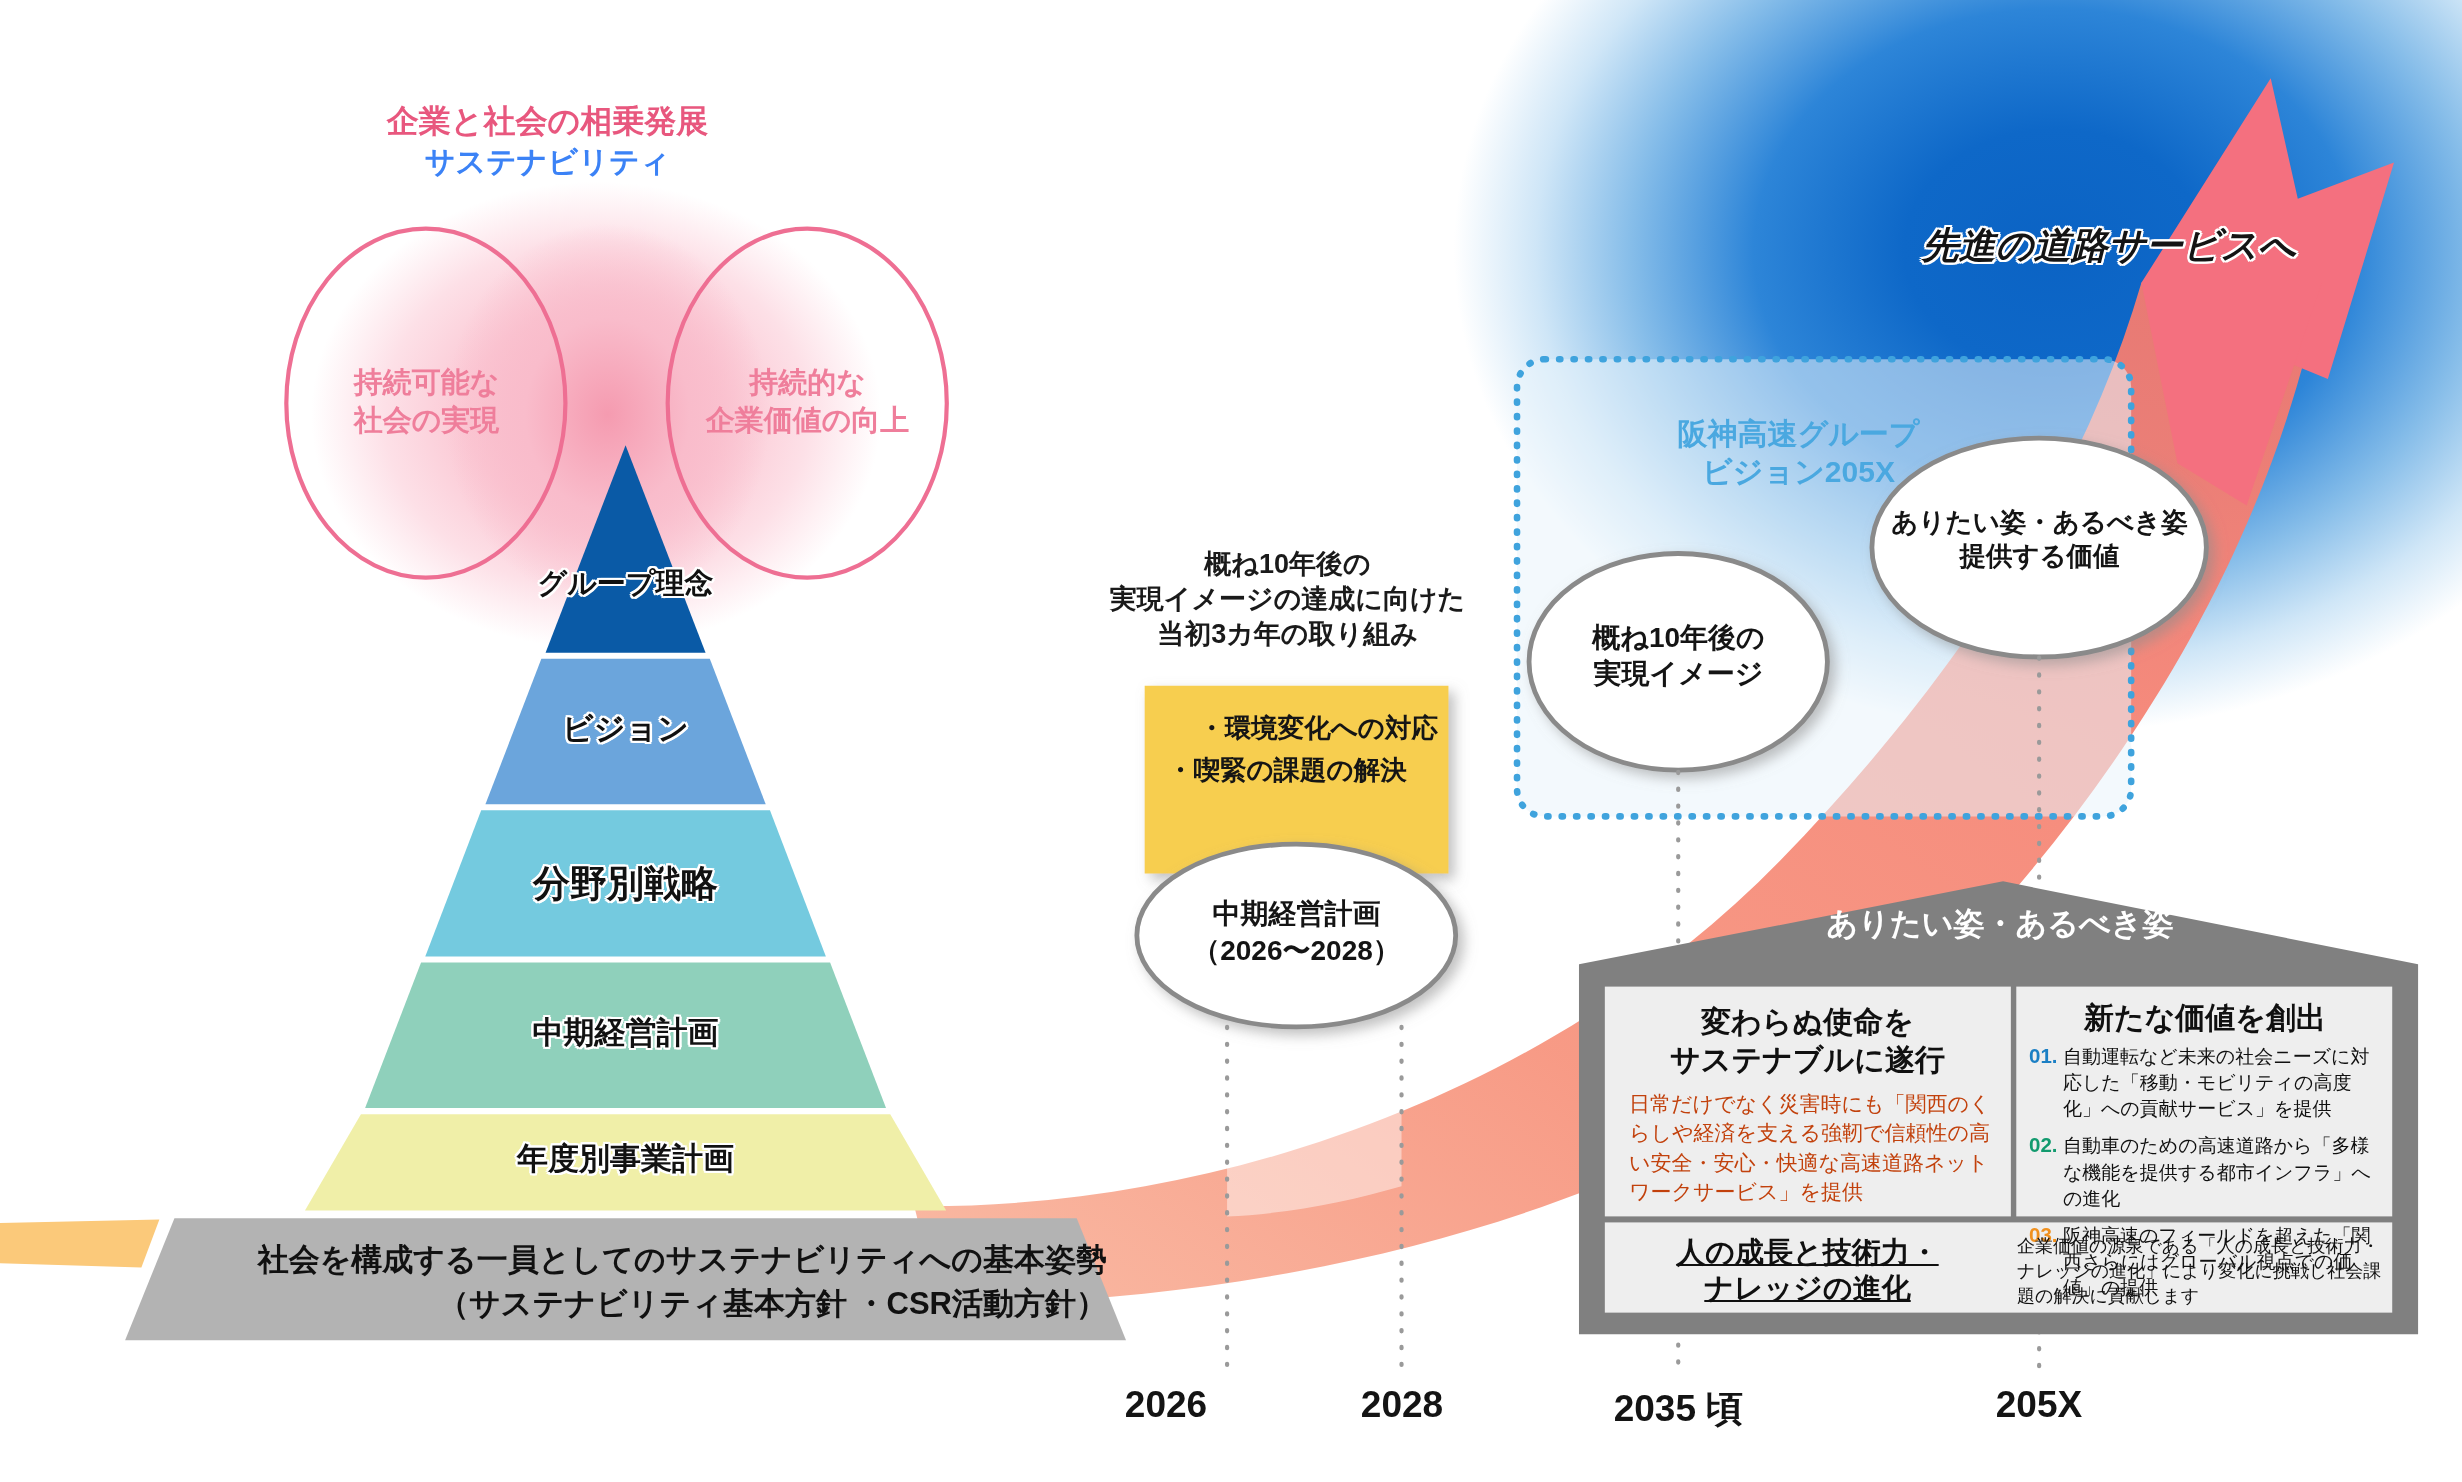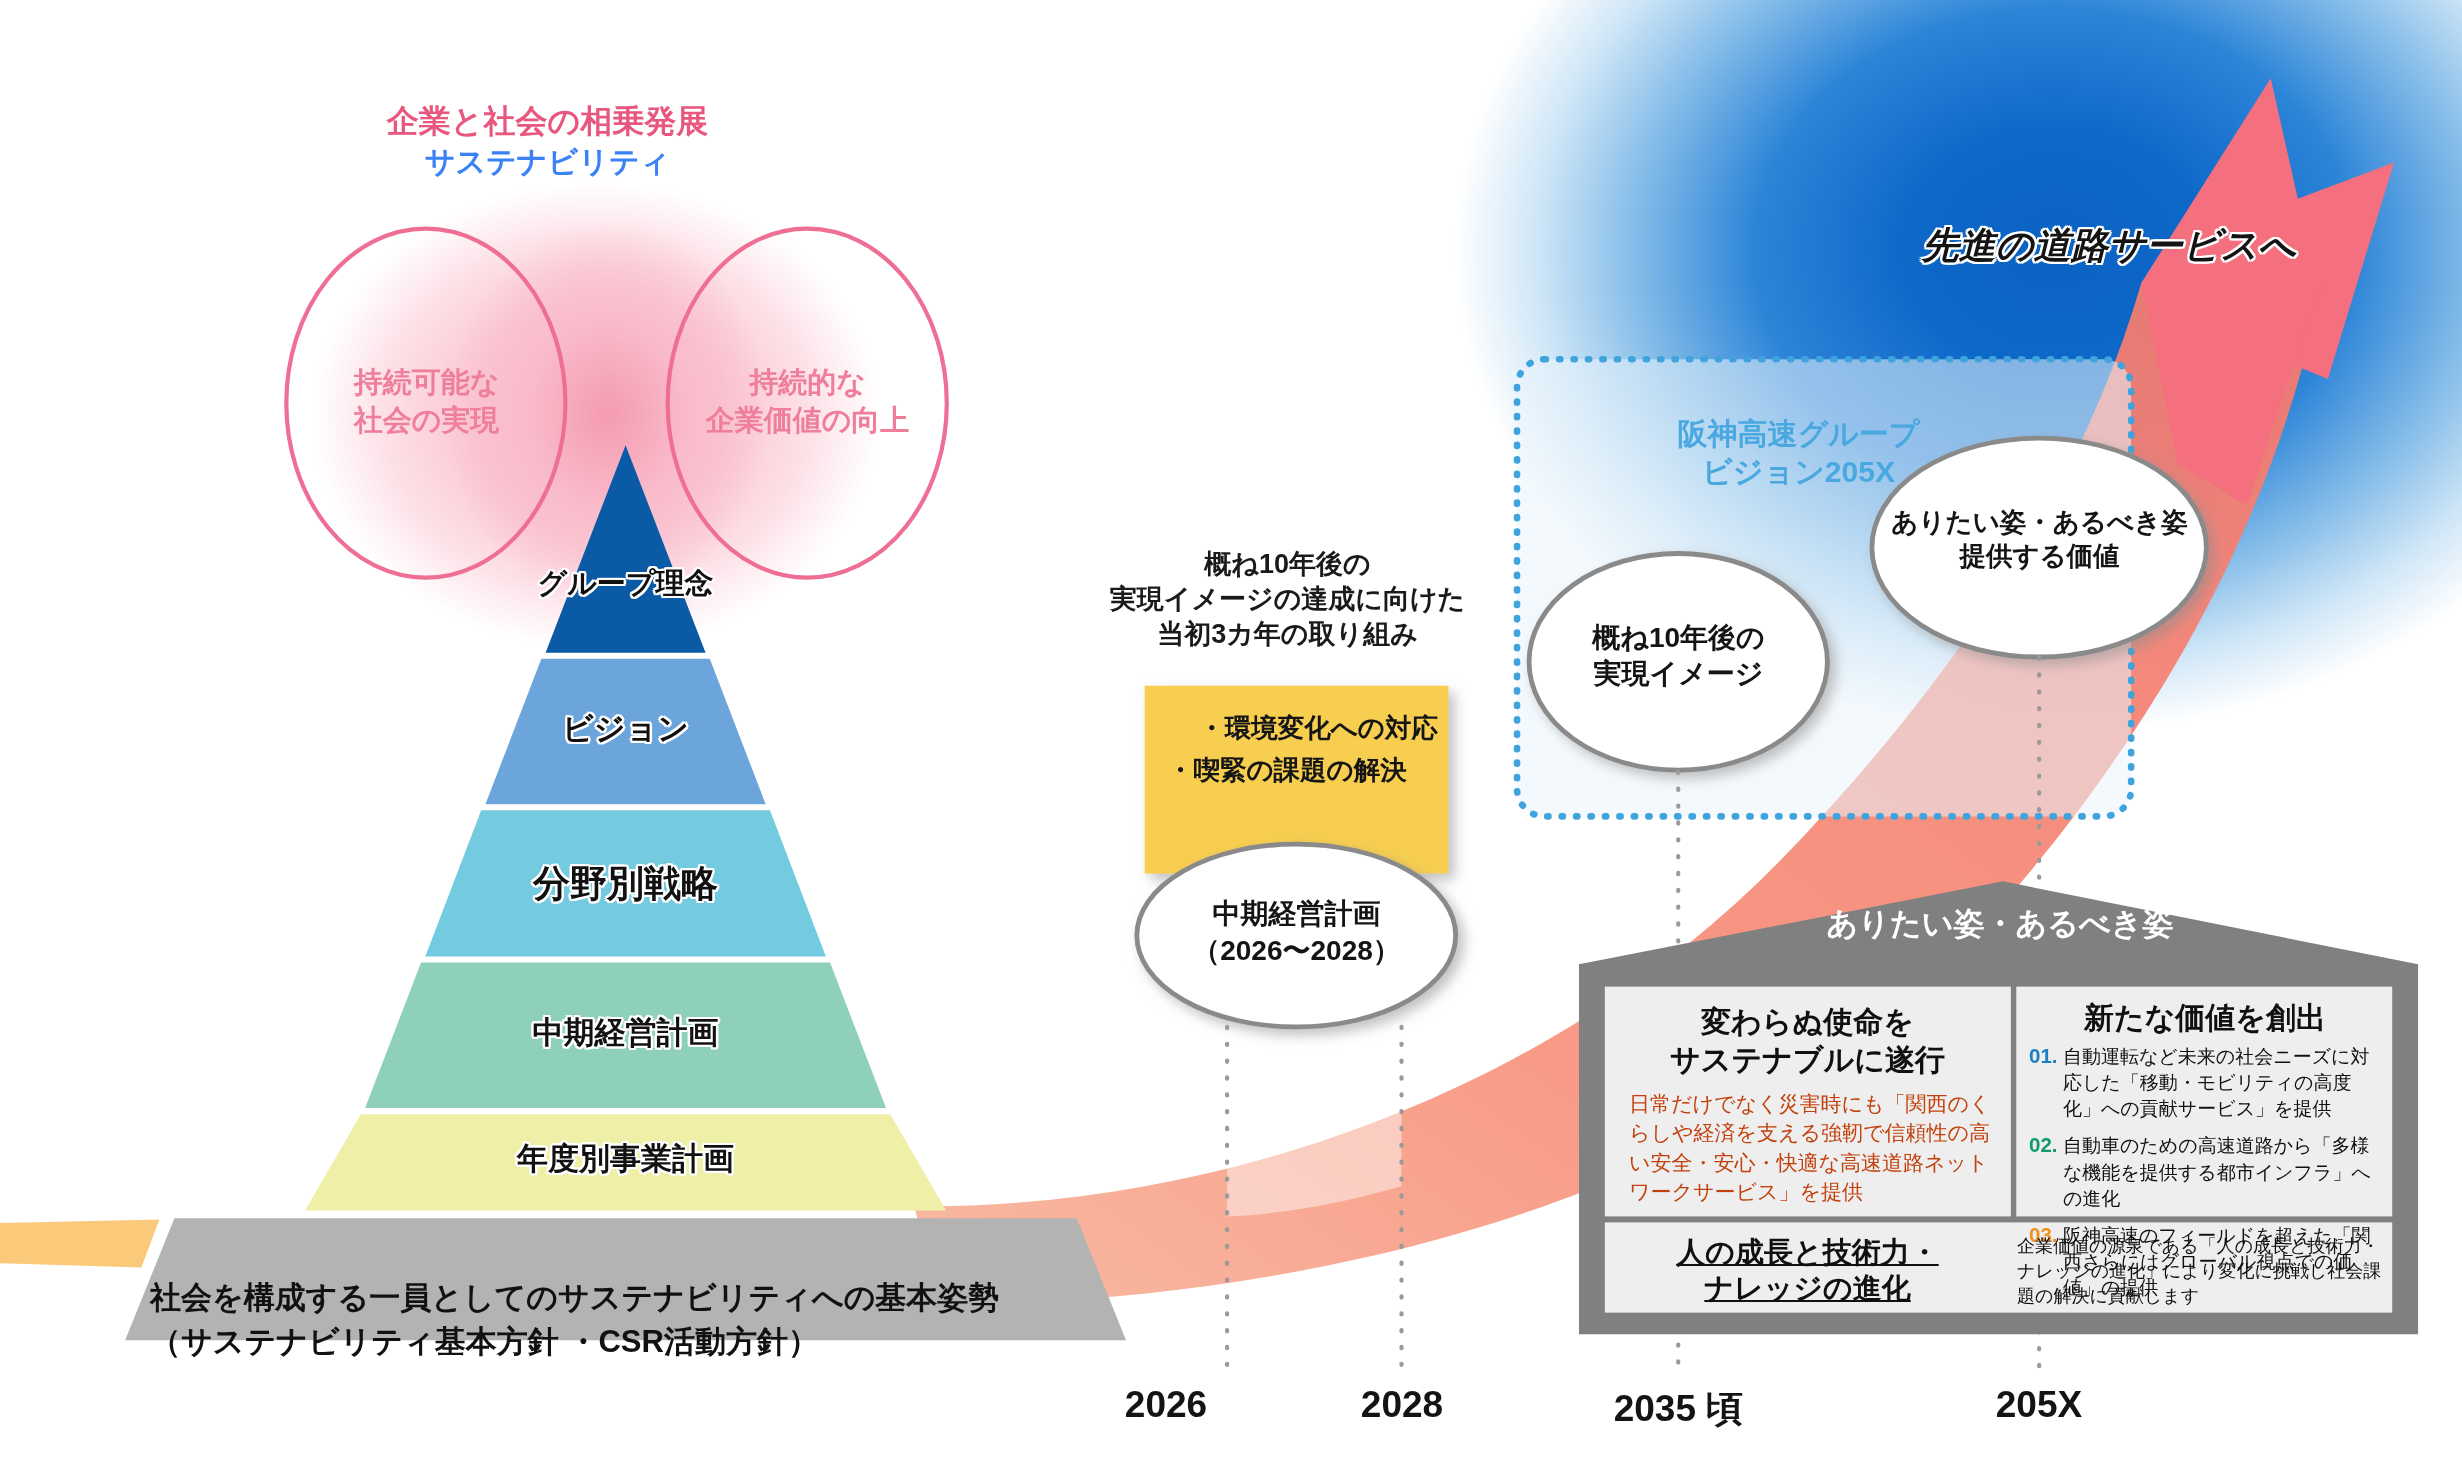--- a/index.html
+++ b/index.html
@@ -49,21 +49,21 @@
 
   
   .pyr-lab{
     color:#111;font-weight:bold;text-align:center;
     text-shadow:
       -1.8px -1.8px 0 #fff, 1.8px -1.8px 0 #fff, -1.8px 1.8px 0 #fff, 1.8px 1.8px 0 #fff,
       0 -2.4px 0 #fff, 0 2.4px 0 #fff, -2.4px 0 0 #fff, 2.4px 0 0 #fff,
       -1.2px -2.4px 0 #fff, 1.2px 2.4px 0 #fff;
   }
 
-  .base-lab{color:#111;font-weight:bold;text-align:left;font-size:31px;line-height:1.36;margin-top:38px;}
+  .base-lab{color:#111;font-weight:bold;text-align:right;font-size:31px;line-height:1.36;}
 
   .mid-note{left:1089px;top:547px;width:397px;color:#1a1a1a;font-size:27px;font-weight:bold;
             text-align:center;line-height:1.30;}
 
   .yellowbox-txt{color:#151515;font-size:26.5px;font-weight:bold;line-height:1.34;}
 
   .ellipse-txt{color:#141414;font-weight:bold;text-align:center;line-height:1.30;}
 
   .vision-title{left:1558px;top:415px;width:481px;color:#4aa8e0;font-size:30px;font-weight:bold;
                 text-align:center;line-height:1.28;}

